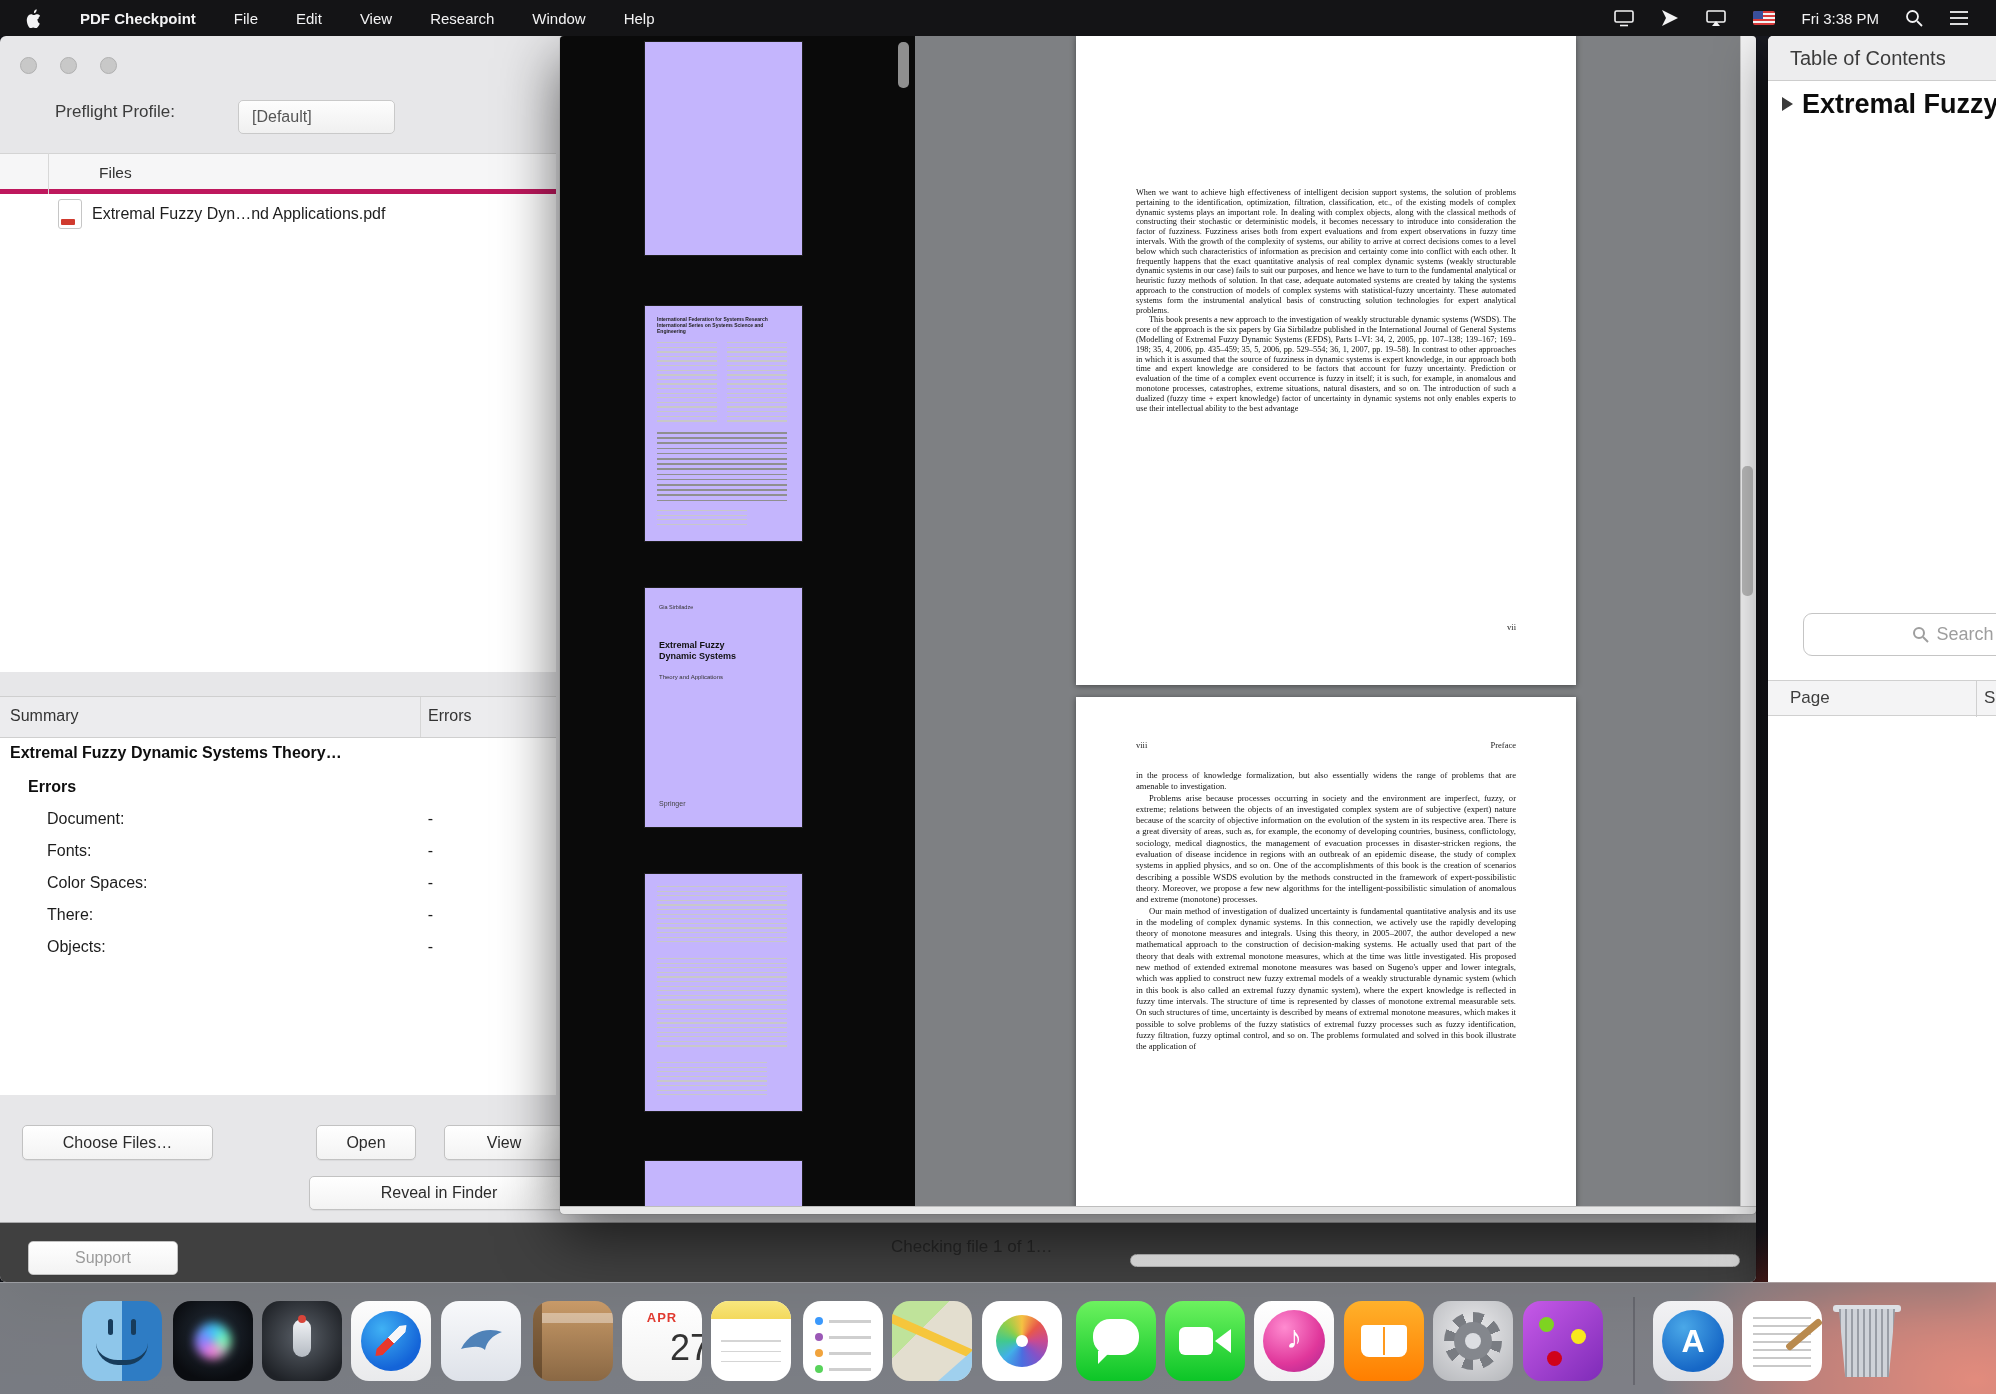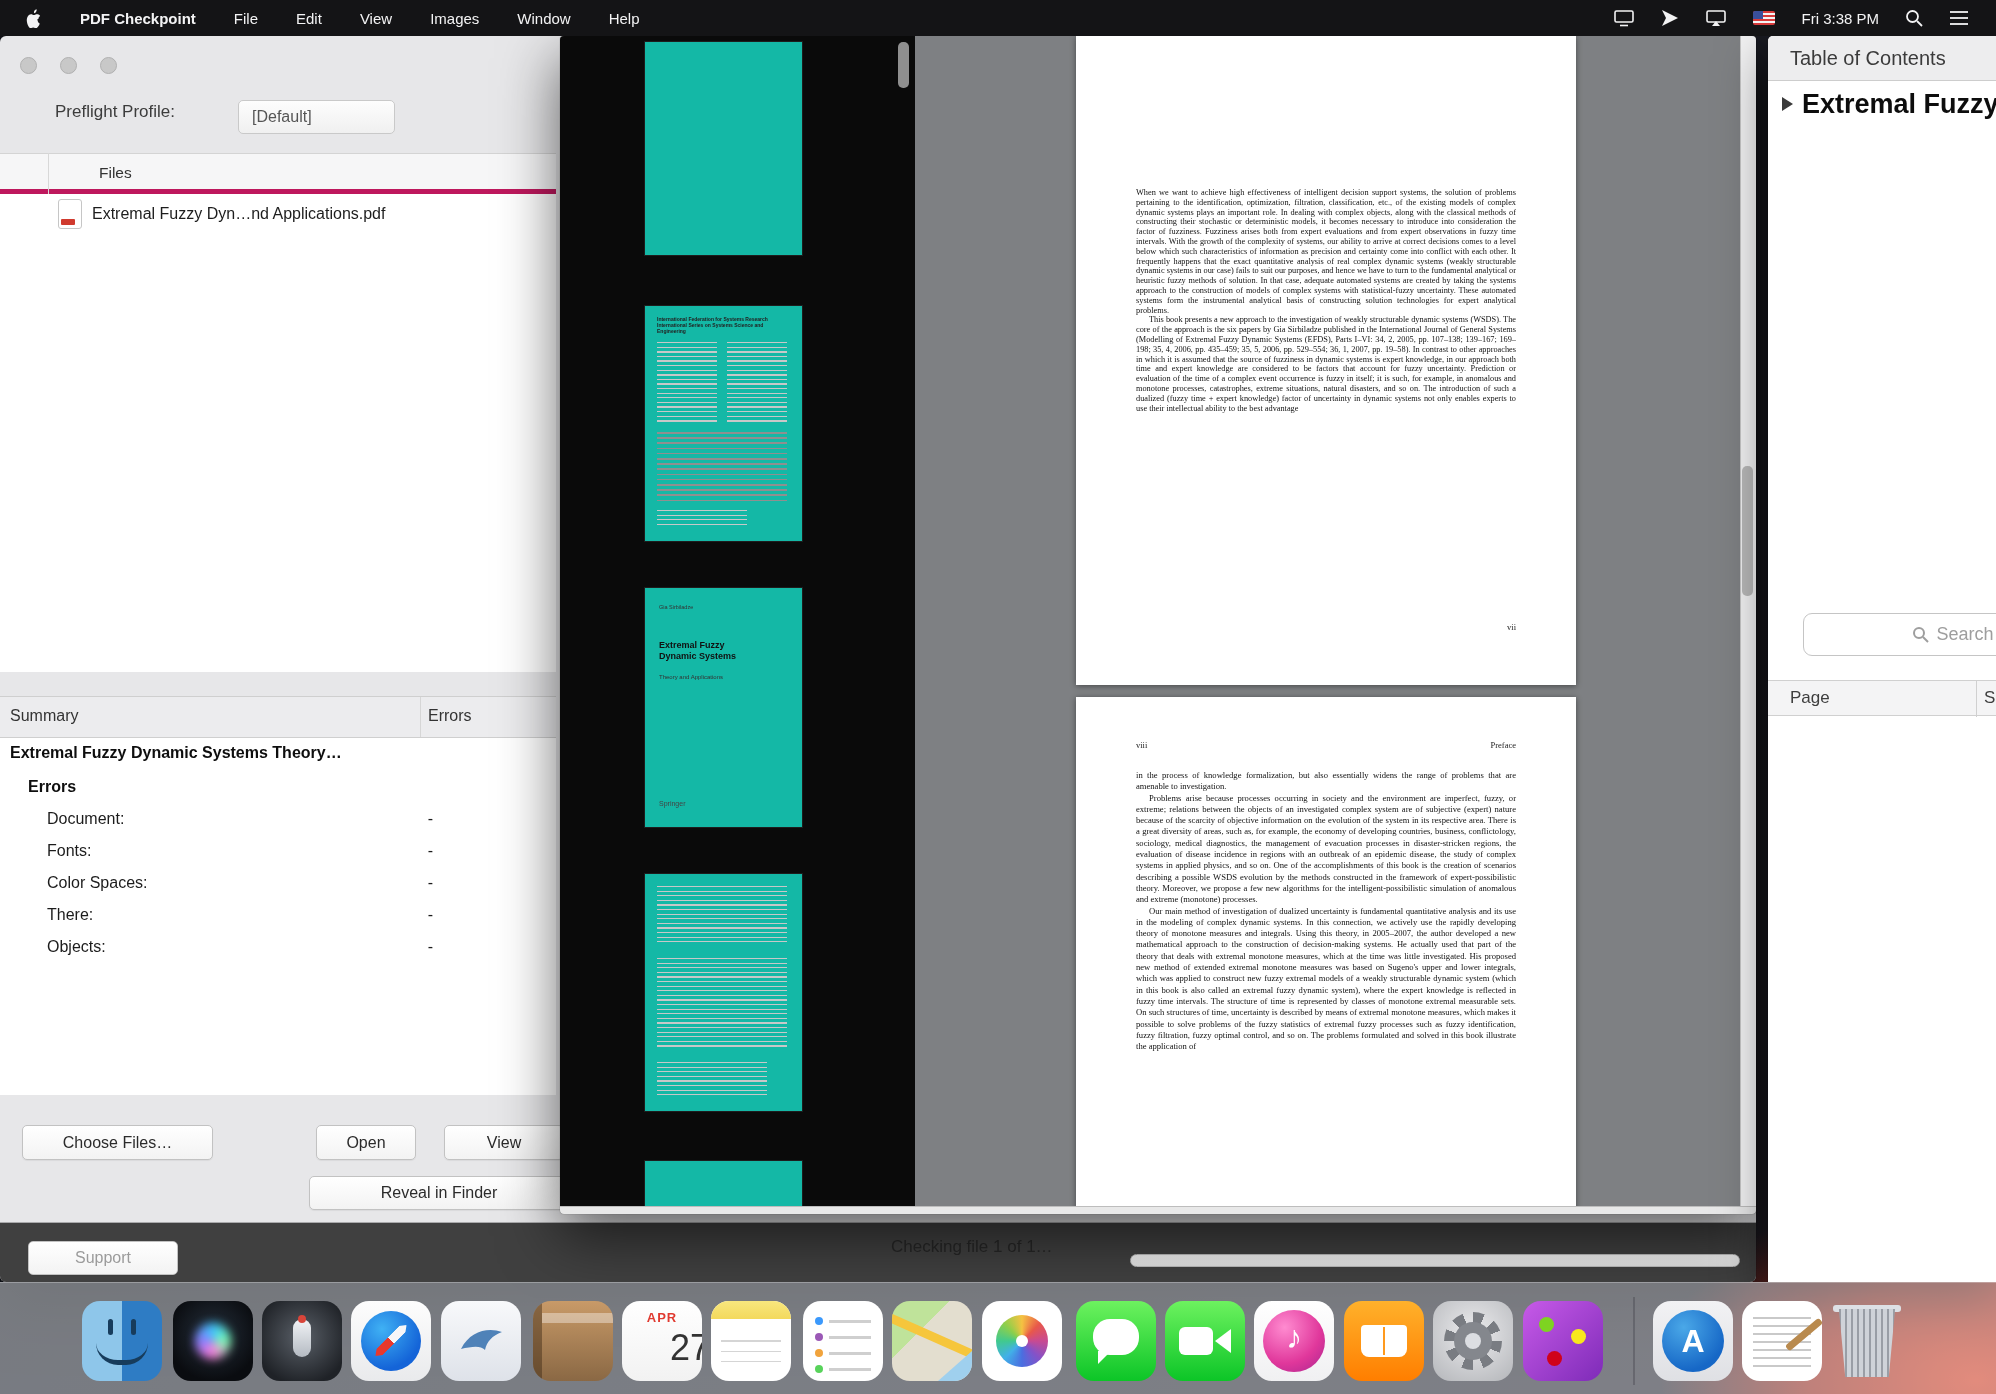--- a/index.html
+++ b/index.html
@@ -54,21 +54,21 @@
   .err-row .val { position:absolute; left:360px; width:73px; text-align:right; }
   #cp-strip { position:absolute; left:0; top:1186px; width:1756px; height:60px; background:#404040; border-top:1px solid #a9a9ab; }
   #cp-status { position:absolute; left:891px; top:1201px; font-size:17px; color:#262626; }
   #cp-progress { position:absolute; left:1130px; top:1218px; width:610px; height:13px; border-radius:7px;
     background:linear-gradient(#f4f4f4,#e3e3e3); border:1px solid #bdbdbd; }
 
   
   #pvwin { position:absolute; left:560px; top:36px; width:1196px; height:1178px; background:#7e8083;
     border-radius:4px; overflow:hidden; box-shadow:0 22px 60px rgba(0,0,0,.6), 0 0 1px rgba(0,0,0,.6); }
   #pv-thumbs { position:absolute; left:0; top:0; width:355px; height:1170px; background:#0a0a0a; }
-  .thumb { position:absolute; left:85px; width:157px; background:#14b8a6; box-shadow:0 0 0 1px rgba(255,255,255,.08); overflow:hidden; }
+  .thumb { position:absolute; left:85px; width:157px; background:#c4b5fd; box-shadow:0 0 0 1px rgba(255,255,255,.08); overflow:hidden; }
   .tline-block { position:absolute; background:repeating-linear-gradient(#c8c8c8 0 1.3px, transparent 1.3px 4.6px); }
   .tline-dark  { position:absolute; background:repeating-linear-gradient(#8f8f8f 0 1.6px, transparent 1.6px 5.2px); }
   #pv-scroll1 { position:absolute; left:338px; top:6px; width:11px; height:46px; background:#8f8f8f; border-radius:5px; }
   .page { position:absolute; left:516px; width:500px; background:#fff; box-shadow:0 1px 6px rgba(0,0,0,.45); }
   .page-text { position:absolute; left:60px; width:380px; font-family:"Liberation Serif", serif;
     color:#111; text-align:justify; }
   #page1 .page-text { font-size:8.3px; line-height:9.8px; }
   #page2 .page-text { font-size:8.6px; line-height:11.3px; }
   .para-indent { text-indent:13px; }
   .page-num { position:absolute; left:60px; width:380px; text-align:right; font-family:"Liberation Serif", serif;
@@ -327,21 +327,21 @@
     <div class="mb-item" style="padding-left:26px;">
       <svg width="16" height="19" viewBox="0 0 16 20" fill="#f3f3f4">
         <path d="M8.4 4.6C7 3 9 .4 10.8.2c.3 1.8-1 4-2.4 4.4z"></path>
         <path d="M12.6 10.6c0-2.2 1.8-3.2 1.9-3.3-1-1.5-2.6-1.7-3.2-1.8-1.4-.1-2.7.8-3.4.8-.7 0-1.8-.8-3-.8C3.4 5.6 1.8 6.8 1 8.6c-1.3 2.8-.3 7 1 9.3.6 1.1 1.4 2.3 2.4 2.3 1 0 1.3-.6 2.8-.6 1.4 0 1.7.6 2.9.6 1.2 0 2-1.1 2.7-2.2.8-1.3 1.2-2.6 1.2-2.6s-2.3-.9-2.4-4.8z"></path>
       </svg>
     </div>
     <div class="mb-item mb-app">PDF Checkpoint</div>
     <div class="mb-item">File</div>
     <div class="mb-item">Edit</div>
     <div class="mb-item">View</div>
-    <div class="mb-item">Images</div>
+    <div class="mb-item">Research</div>
     <div class="mb-item">Window</div>
     <div class="mb-item">Help</div>
 
     <div class="mb-right">
       <div class="mb-status">
         <svg width="22" height="18" viewBox="0 0 22 18" fill="none" stroke="#f3f3f4" stroke-width="1.6">
           <rect x="2" y="2" width="18" height="11" rx="1.5"></rect>
             <line x1="7" y1="16.5" x2="15" y2="16.5"></line>
         </svg>
       </div>

